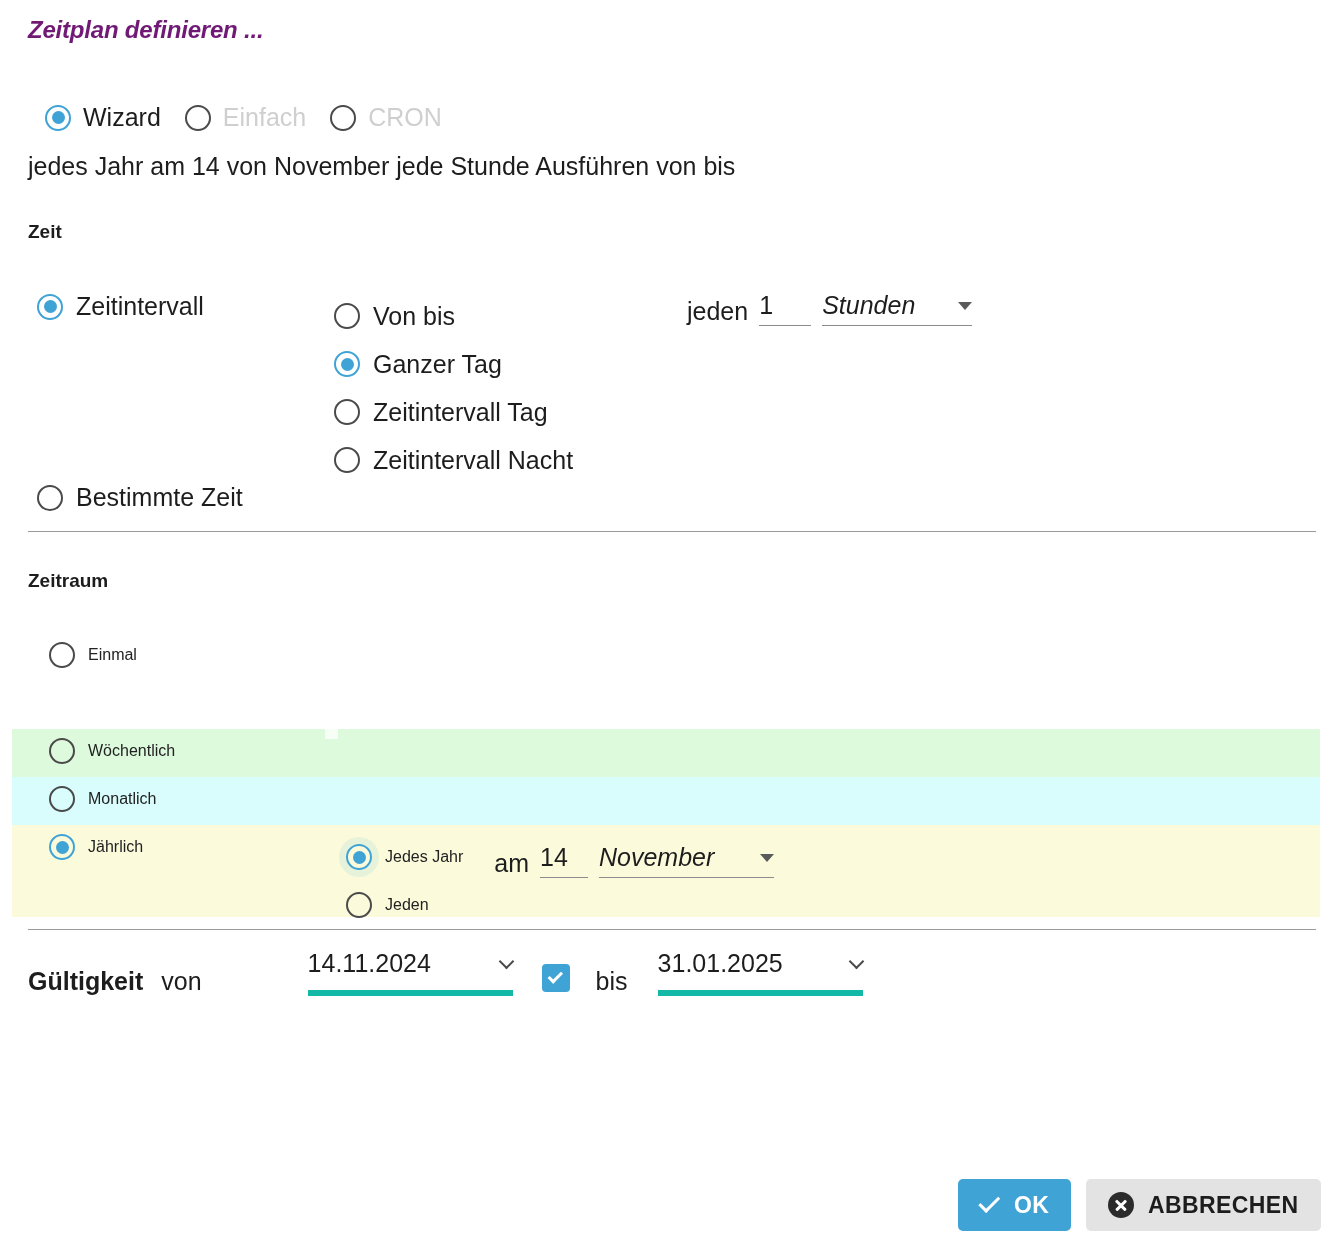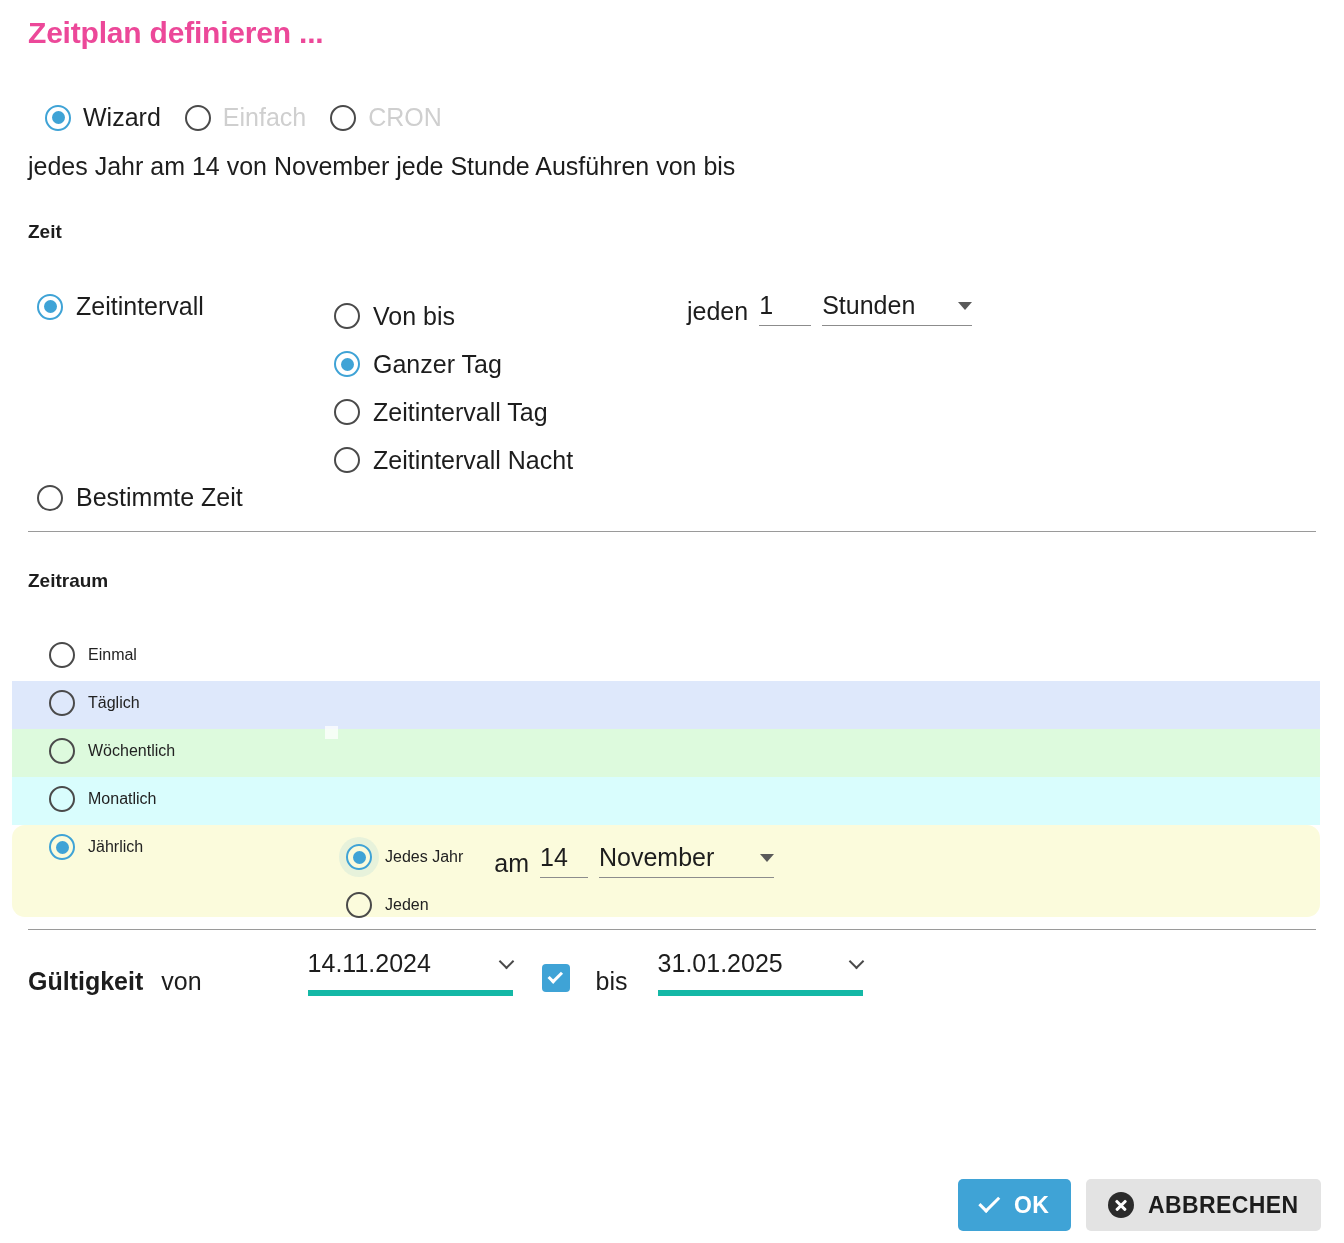--- a/index.html
+++ b/index.html
@@ -11,22 +11,22 @@
     font-family: "Liberation Sans", "DejaVu Sans", sans-serif;
     color: #222222;
     overflow: hidden;
   }
 
   .dialog { position: relative; width: 1344px; height: 1243px; }
 
   
   .title {
     position: absolute; left: 28px; top: 16px;
-    font-size: 30px; font-weight: bold; letter-spacing: -0.2px;
-    color: #ec4899; white-space: nowrap;
+    font-size: 24px; font-weight: bold; letter-spacing: -0.2px;
+    color: #701a75; white-space: nowrap; font-style: italic;
   }
 
   
   .radio {
     width: 26px; height: 26px; border-radius: 50%;
     border: 2.4px solid #4a4a4a; background: transparent;
     display: inline-flex; align-items: center; justify-content: center;
     flex: 0 0 auto;
   }
   .radio.on { border-color: #3fa3d6; }
@@ -84,21 +84,21 @@
     font-size: 25px; color: #1d1d1d; line-height: 30px;
     border: none; border-bottom: 1px solid #8c8c8c;
     background: transparent; padding: 0 0 5px 0;
     font-family: inherit; outline: none;
   }
   #count-input { width: 52px; }
 
   .uline-select {
     display: flex; align-items: flex-end; gap: 10px;
     border-bottom: 1px solid #8c8c8c; padding-bottom: 5px;
-    cursor: pointer; min-width: 150px; justify-content: space-between;
+    cursor: pointer; min-width: 150px; justify-content: space-between; font-style: italic;
   }
   .uline-select .val { font-size: 25px; color: #1d1d1d; line-height: 30px; white-space: nowrap; }
   .caret-down {
     width: 0; height: 0; border-left: 7px solid transparent;
     border-right: 7px solid transparent; border-top: 8px solid #5a5a5a;
     margin-bottom: 10px; flex: 0 0 auto;
   }
 
   
   .zrow {
@@ -106,21 +106,21 @@
     display: flex; align-items: flex-start;
   }
   .zrow .main {
     display: flex; align-items: center; gap: 13px;
     position: absolute; left: 37px;
   }
   #zrow-einmal      { top: 633px; height: 48px; background: #ffffff; }
   #zrow-taeglich    { top: 681px; height: 48px; background: #dee8fb; }
   #zrow-woechentlich{ top: 729px; height: 48px; background: #ddfadd; }
   #zrow-monatlich   { top: 777px; height: 48px; background: #d9fdfd; }
-  #zrow-jaehrlich   { top: 825px; height: 92px; background: #fbfbdc; border-radius: 13px; }
+  #zrow-jaehrlich   { top: 825px; height: 92px; background: #fbfbdc; }
 
   #zrow-einmal .main,
   #zrow-taeglich .main,
   #zrow-woechentlich .main,
   #zrow-monatlich .main { top: 9px; }
   #zrow-jaehrlich .main { top: 9px; }
 
   #jaehrlich-sub { position: absolute; left: 334px; top: 8px; }
   #jaehrlich-sub .subrow { display: flex; align-items: center; height: 48px; gap: 13px; }
 
@@ -261,26 +261,20 @@
 
   <div class="section-head" id="head-zeitraum">Zeitraum</div>
 
   <div class="zrow" id="zrow-einmal">
     <div class="main">
       <span class="radio"></span>
       <span class="lbl">Einmal</span>
     </div>
   </div>
 
-  <div class="zrow" id="zrow-taeglich">
-    <div class="main">
-      <span class="radio"></span>
-      <span class="lbl">Täglich</span>
-    </div>
-  </div>
 
   <div class="zrow" id="zrow-woechentlich">
     <div class="main">
       <span class="radio"></span>
       <span class="lbl">Wöchentlich</span>
     </div>
   </div>
 
   <div class="zrow" id="zrow-monatlich">
     <div class="main">

